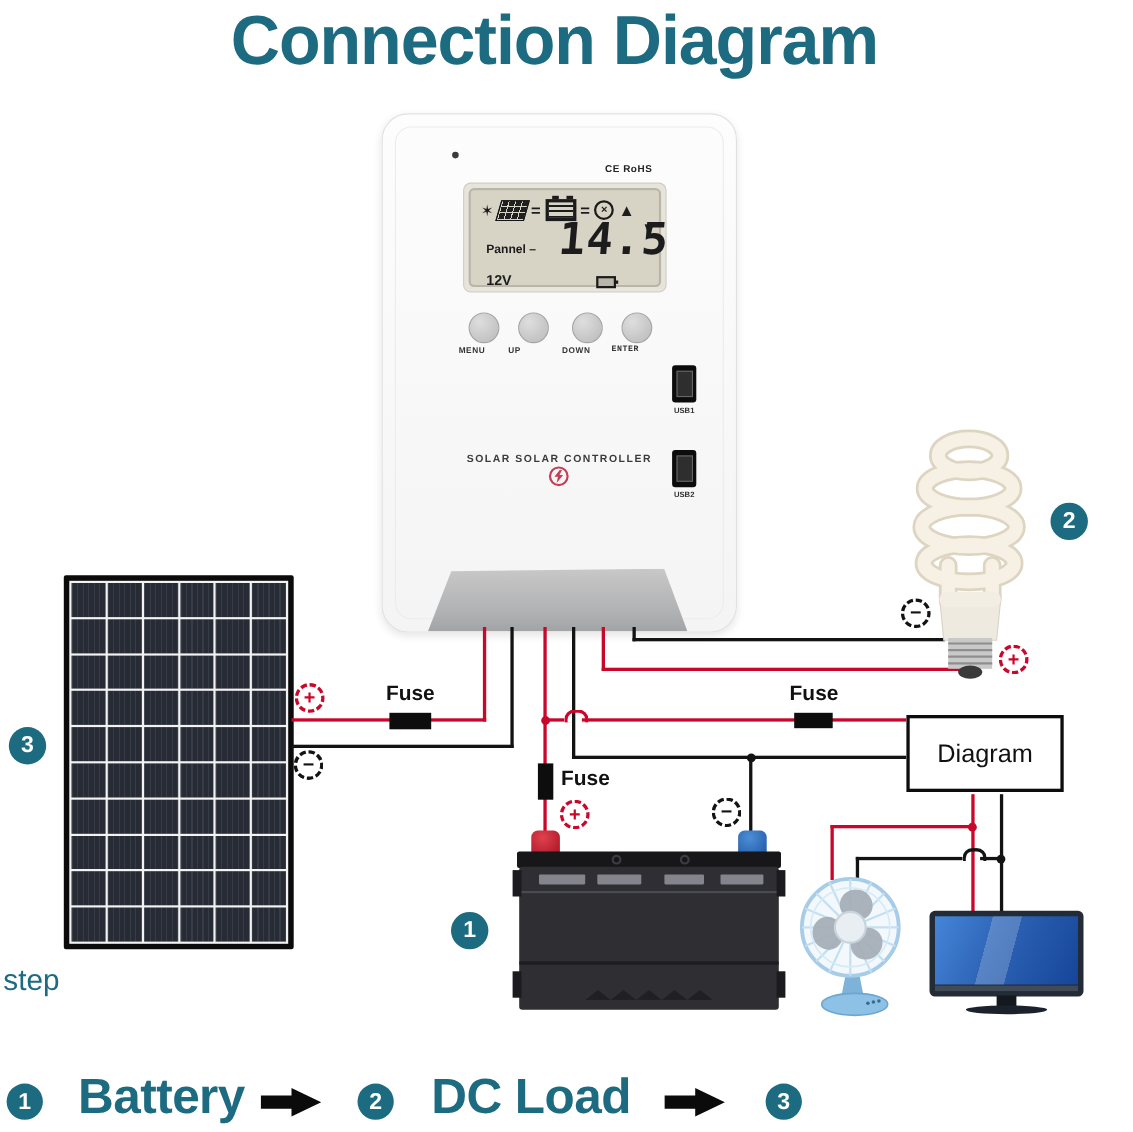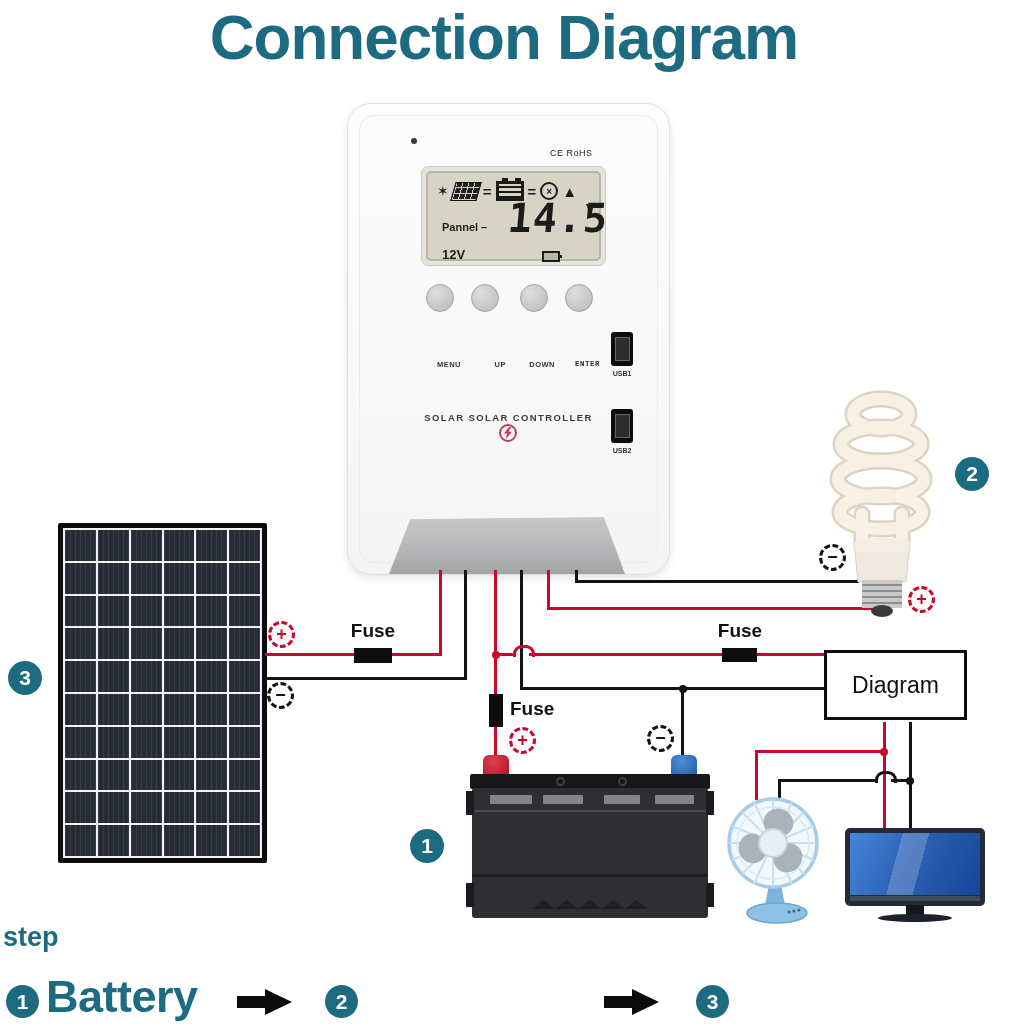--- a/index.html
+++ b/index.html
@@ -9,21 +9,21 @@
 
   
   .title{left:0;top:2px;width:100%;text-align:center;font-size:62px;font-weight:bold;
          letter-spacing:-1px;color:#1d6b80;transform:scaleY(1.02);}
 
   
   .controller{left:347px;top:103px;width:321px;height:470px;background:linear-gradient(180deg,#fdfdfd,#f4f4f5);
               border:1px solid #e0e0e0;border-radius:24px;box-shadow:0 3px 8px rgba(0,0,0,.10);}
   .ctrl-inner{position:absolute;inset:11px;border:1px solid #ececec;border-radius:15px;}
   .led-dot{position:absolute;left:63px;top:34px;width:6px;height:6px;border-radius:50%;background:#3a3a3a;}
-  .ce-mark{position:absolute;left:202px;top:44px;font-size:9px;font-weight:normal;color:#222;letter-spacing:.5px;text-align:center;}
+  .ce-mark{position:absolute;left:202px;top:44px;font-size:9px;font-weight:bold;color:#222;letter-spacing:.5px;text-align:center;}
   .lcd{position:absolute;left:73px;top:62px;width:183px;height:98px;background:#e7e5db;border:1px solid #cfcdc2;
        border-radius:7px;}
   .lcd-screen{position:absolute;inset:4px;background:#d7d4c5;border:2px solid #b9b6a9;border-radius:5px;color:#1c1c1c;}
   .lcd-icons{position:absolute;left:9px;top:8px;display:flex;align-items:center;gap:4px;}
   .i-sun{font-size:14px;font-weight:bold;}
   .i-panel{width:24px;height:17px;transform:skewX(-16deg);background-color:#202020;border:1px solid #141414;
            background-image:repeating-linear-gradient(90deg,#d7d4c5 0 1px,transparent 1px 6px),
                             repeating-linear-gradient(0deg,#d7d4c5 0 1px,transparent 1px 6px);}
   .i-eq{font-size:15px;font-weight:bold;}
   .i-batt{width:28px;height:20px;border:3px solid #1b1b1b;position:relative;box-sizing:border-box;
@@ -36,22 +36,22 @@
   .lcd-batt-label{position:absolute;left:14px;top:48px;font-size:11px;font-weight:bold;}
   .lcd-value{position:absolute;left:80px;top:22px;font-family:"DejaVu Sans Mono",monospace;font-size:40px;
              font-weight:bold;transform:skewX(-5deg);letter-spacing:1px;}
   .lcd-unit{position:absolute;left:158px;top:28px;font-size:13px;font-weight:bold;}
   .lcd-sysv{position:absolute;left:14px;top:74px;font-size:13px;font-weight:bold;}
   .lcd-bat-ind{position:absolute;left:114px;top:78px;width:18px;height:11px;border:2px solid #1b1b1b;
                box-sizing:border-box;background:#b9b6a9;}
   .lcd-bat-ind::after{content:"";position:absolute;right:-4px;top:2px;width:2px;height:3px;background:#1b1b1b;}
   .btn{position:absolute;top:180px;width:26px;height:26px;border-radius:50%;
        background:radial-gradient(circle at 35% 30%,#dedede,#b9b9b9);border:1px solid #a3a3a3;}
-  .btn-label{position:absolute;top:210px;width:44px;text-align:right;font-size:7.5px;font-weight:bold;
-             color:#333;letter-spacing:.5px;margin-top:46px;}
+  .btn-label{position:absolute;top:210px;width:44px;text-align:left;font-size:7.5px;font-weight:bold;
+             color:#333;letter-spacing:.5px;}
   .usb{position:absolute;left:263px;width:22px;height:34px;background:#0c0c0c;border-radius:3px;}
   .usb::after{content:"";position:absolute;left:4px;top:5px;width:13px;height:22px;background:#2e2e2e;
               border:1px solid #666;}
   .usb-label{position:absolute;left:256px;width:36px;text-align:center;font-size:7px;font-weight:bold;color:#333;}
   .brand{position:absolute;left:0;top:286px;width:321px;text-align:center;font-size:21px;font-weight:bold;
          letter-spacing:4px;color:#3b3b3b;}
   .brand-sub{position:absolute;left:0;top:308px;width:321px;text-align:center;font-size:9.5px;font-weight:bold;
              letter-spacing:1.4px;color:#3b3b3b;}
   .bolt-badge{position:absolute;left:151px;top:320px;width:18px;height:18px;border:2px solid #c33e58;
               border-radius:50%;box-sizing:border-box;display:flex;align-items:center;justify-content:center;}
@@ -111,24 +111,24 @@
   .mon-screen{position:absolute;left:5px;top:5px;width:130px;height:62px;
               background:linear-gradient(105deg,transparent 36%,rgba(255,255,255,.20) 36% 54%,transparent 54%),
                          linear-gradient(115deg,#4585d8 0%,#2c62b4 45%,#16459a 100%);}
   .mon-strip{position:absolute;left:5px;top:68px;width:130px;height:5px;background:#414b58;}
   .mon-stand{position:absolute;left:61px;top:77px;width:18px;height:11px;background:#14191f;}
   .mon-base{position:absolute;left:33px;top:86px;width:74px;height:8px;background:#1b222b;border-radius:50%;}
 
   
   .marker{width:34px;height:34px;border-radius:50%;background:#1d6b80;color:#fff;display:flex;align-items:center;
           justify-content:center;font-size:21px;font-weight:bold;z-index:4;}
-  .step-label{left:3px;top:922px;font-size:27px;font-weight:bold;color:#1d6b80;}
+  .step-label{left:3px;top:876px;font-size:27px;font-weight:normal;color:#1d6b80;}
   .step-num{width:33px;height:33px;border-radius:50%;background:#1d6b80;color:#fff;display:flex;align-items:center;
             justify-content:center;font-size:21px;font-weight:bold;top:985px;}
-  .step-text{top:971px;font-size:45px;font-weight:bold;color:#1d6b80;letter-spacing:-.5px;}
+  .step-text{top:971px;font-size:45px;font-weight:bold;color:#1d6b80;letter-spacing:-.5px;margin-left:25px;}
   .step-arrow{top:988px;}
 
   svg{display:block;}
 </style>
 </head>
 <body>
 
 <div id="canvas">
 
   <div class="abs title">Connection Diagram</div>
@@ -385,20 +385,21 @@
   <div class="abs step-label">step</div>
 
   <div class="abs step-num" style="left:6px;">1</div>
   <div class="abs step-text" style="left:46px;">Battery</div>
   <span class="abs step-arrow" style="left:237px;">
     <svg width="56" height="28" viewBox="0 0 56 28">
         <polygon points="0,8 28,8 28,1 55,14 28,27 28,20 0,20" fill="#0b0b0b"></polygon>
       </svg>
   </span>
   <div class="abs step-num" style="left:325px;">2</div>
+  <div class="abs step-text" style="left:367px;">DC Load</div>
   <span class="abs step-arrow" style="left:604px;">
     <svg width="56" height="28" viewBox="0 0 56 28">
         <polygon points="0,8 28,8 28,1 55,14 28,27 28,20 0,20" fill="#0b0b0b"></polygon>
       </svg>
   </span>
   <div class="abs step-num" style="left:696px;">3</div>
 
 </div>
 
 </body></html>

